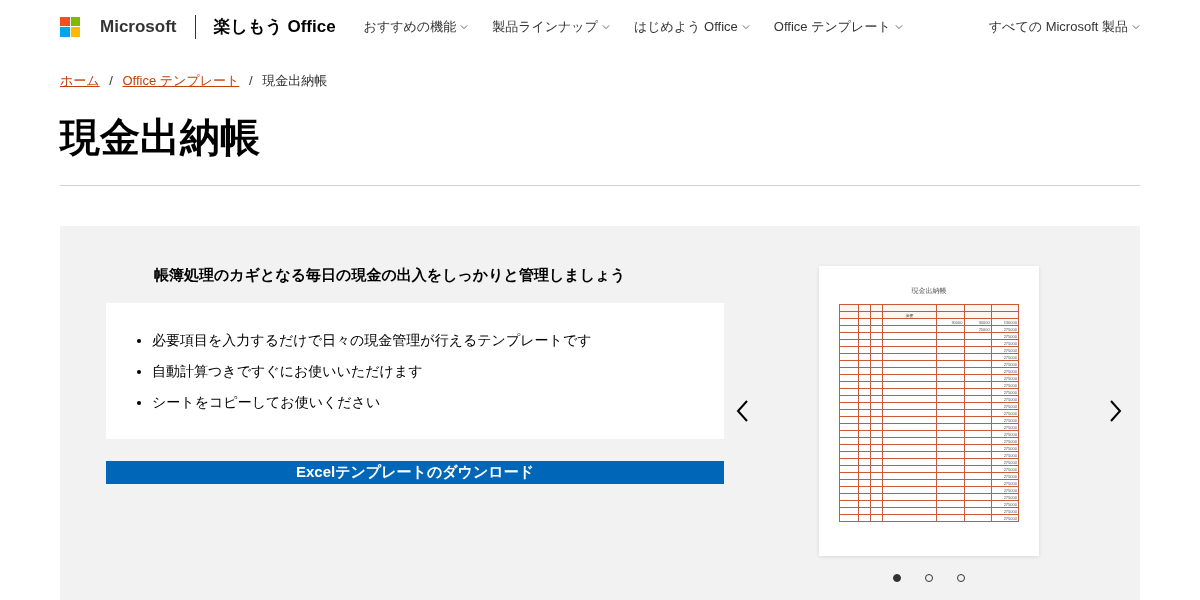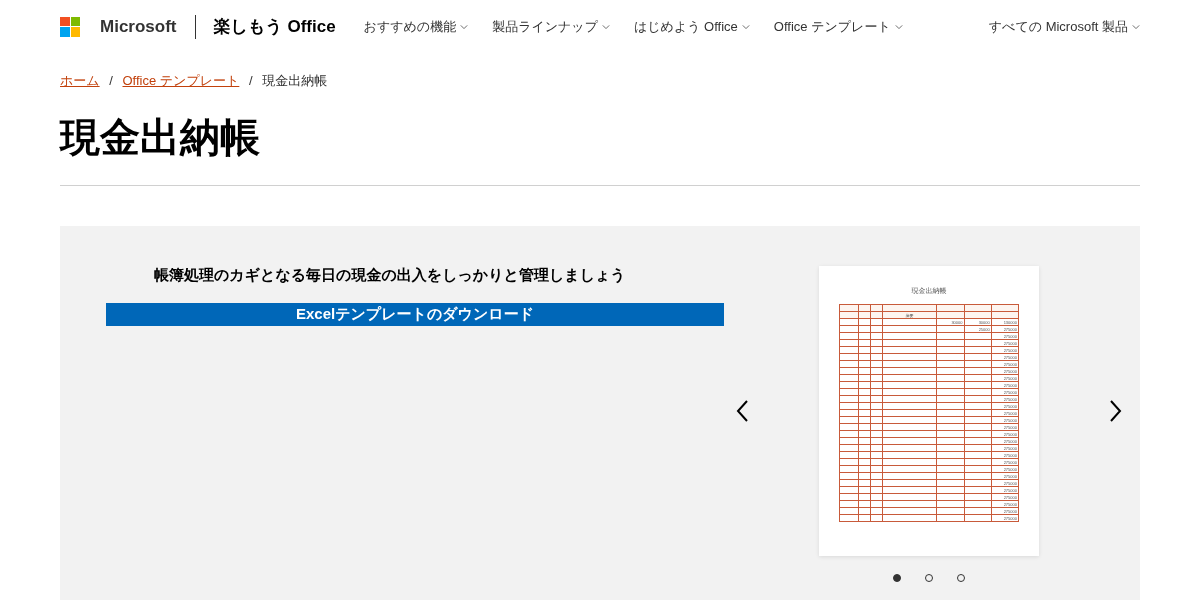--- a/index.html
+++ b/index.html
@@ -113,20 +113,27 @@
   <span class="crumb-current">現金出納帳</span>
 </div>
 
 <h1 class="page-title">現金出納帳</h1>
 <hr class="title-divider">
 
 <div class="content-wrap">
   <div class="hero">
     <div class="hero-left">
       <p class="sublead">帳簿処理のカギとなる毎日の現金の出入をしっかりと管理しましょう</p>
+      <div class="bullets-box">
+        <ul>
+          <li>必要項目を入力するだけで日々の現金管理が行えるテンプレートです</li>
+          <li>自動計算つきですぐにお使いいただけます</li>
+          <li>シートをコピーしてお使いください</li>
+        </ul>
+      </div>
       <button class="download-btn">Excelテンプレートのダウンロード</button>
     </div>
 
     <div class="right-col">
       <div class="hero-right">
         <div class="carousel-arrow arrow-left">
           <svg class="arrow-svg" viewBox="0 0 14 24">
               <path d="M12 2L3 12l9 10" stroke="#000" stroke-width="2" fill="none"></path>
             </svg>
         </div>

